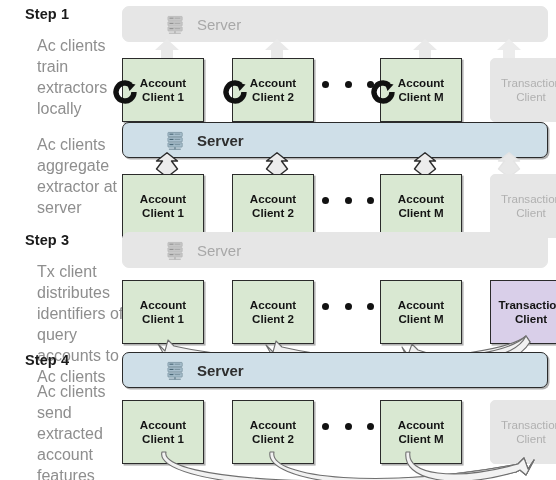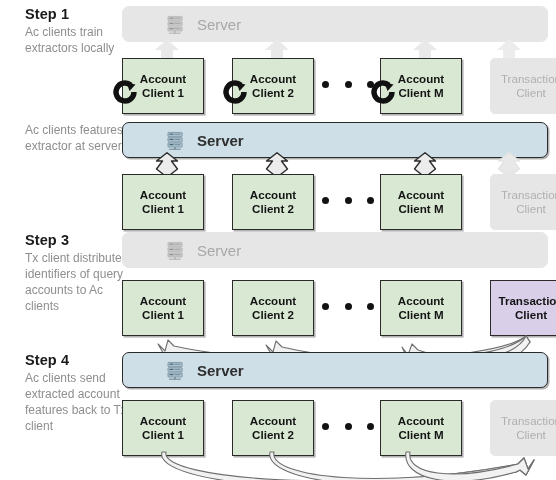--- a/index.html
+++ b/index.html
@@ -13,21 +13,21 @@
   .diagram{position:relative;width:556px;height:480px;}
 
   
   .step{position:absolute;left:0;width:556px;}
   .step-label{position:absolute;left:25px;top:0;width:112px;}
   .step-title{
     font-size:14.5px;font-weight:bold;color:#1a1a1a;
     letter-spacing:.1px;line-height:17px;margin:0 0 1px 0;
   }
   .step-desc{
-    font-size:12px;color:#8e8e8e;line-height:16px;margin:0;
+    font-size:16px;color:#8e8e8e;line-height:21px;margin:12px;
   }
 
   
   .server{
     position:absolute;left:122px;width:426px;height:36px;
     border-radius:7px;box-sizing:border-box;
     display:flex;align-items:center;
   }
   .server.inactive{background:#e6e6e6;border:1px solid #e6e6e6;}
   .server.active{
@@ -37,21 +37,21 @@
   .server-icon{margin-left:44px;width:19px;height:19px;flex:0 0 auto;}
   .server-label{
     margin-left:11px;font-size:15px;line-height:13px;
   }
   .server.inactive .server-label{color:#a8a8a8;font-weight:normal;}
   .server.active   .server-label{color:#2e2e2e;font-weight:bold;}
 
   
   .clients{position:absolute;left:122px;width:426px;height:52px;}
   .box{
-    position:absolute;top:0;width:82px;height:56px;box-sizing:border-box;
+    position:absolute;top:0;width:82px;height:64px;box-sizing:border-box;
     display:flex;flex-direction:column;align-items:center;justify-content:center;
     font-size:11.6px;line-height:14px;text-align:center;
   }
   .box.ac{
     background:#d9e8d2;border:1.6px solid #2b2b2b;color:#141414;font-weight:bold;
     box-shadow:1.6px 1.6px 0 rgba(0,0,0,.30);
   }
   .box.tx-active{
     background:#d9cfe9;border:1.6px solid #2b2b2b;color:#141414;font-weight:bold;
     box-shadow:1.6px 1.6px 0 rgba(0,0,0,.30);
@@ -164,21 +164,21 @@
     <div class="loopicon" style="left:366px;top:69px;">
       <svg width="34" height="34" viewBox="0 0 34 34">
         <path d="M26 17 a9 9 0 1 1 -3.2 -6.9" fill="none" stroke="#111" stroke-width="5.4" stroke-linecap="butt"></path>
         <path d="M18.5 7.5 L27.5 9.5 L21.5 16 Z" fill="#111"></path>
       </svg>
     </div>
   </div>
 
   <div class="step" style="top:122px;height:96px;">
     <div class="step-label">
-      <div class="step-desc">Ac clients features extractor at server</div>
+      <div class="step-desc">Ac clients aggregate extractor at server</div>
     </div>
 
     <div class="server active" style="top:0px;">
       <span class="server-icon">
         <svg viewBox="0 0 20 20" width="19" height="19">
           <rect x="1" y="1.5" width="15" height="4.4" rx="0.6" fill="#a9c0ce" stroke="#6d8794" stroke-width="0.7"></rect>
           <rect x="2.6" y="2.8" width="4.2" height="1.1" fill="#43606f"></rect>
           <rect x="8" y="2.8" width="6" height="1.1" fill="#78919e"></rect>
           <rect x="1" y="7" width="15" height="4.4" rx="0.6" fill="#a9c0ce" stroke="#6d8794" stroke-width="0.7"></rect>
           <rect x="2.6" y="8.3" width="4.2" height="1.1" fill="#43606f"></rect>

